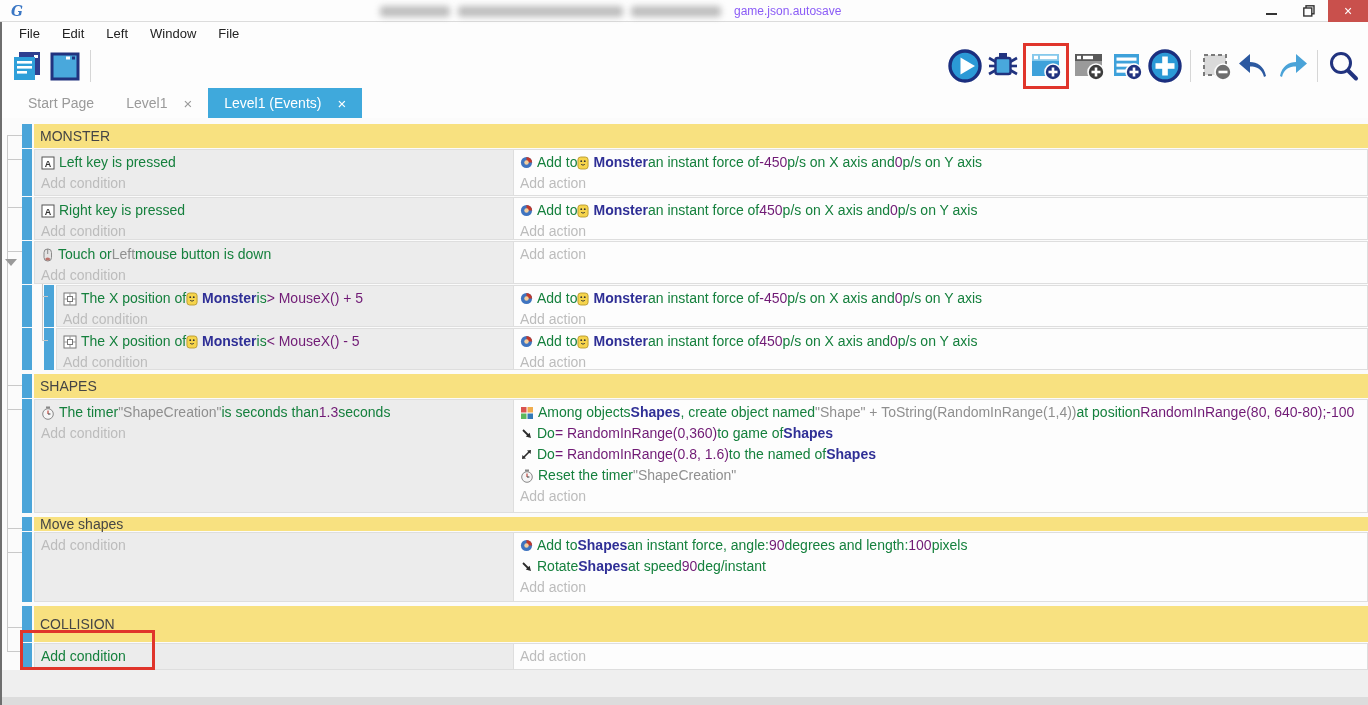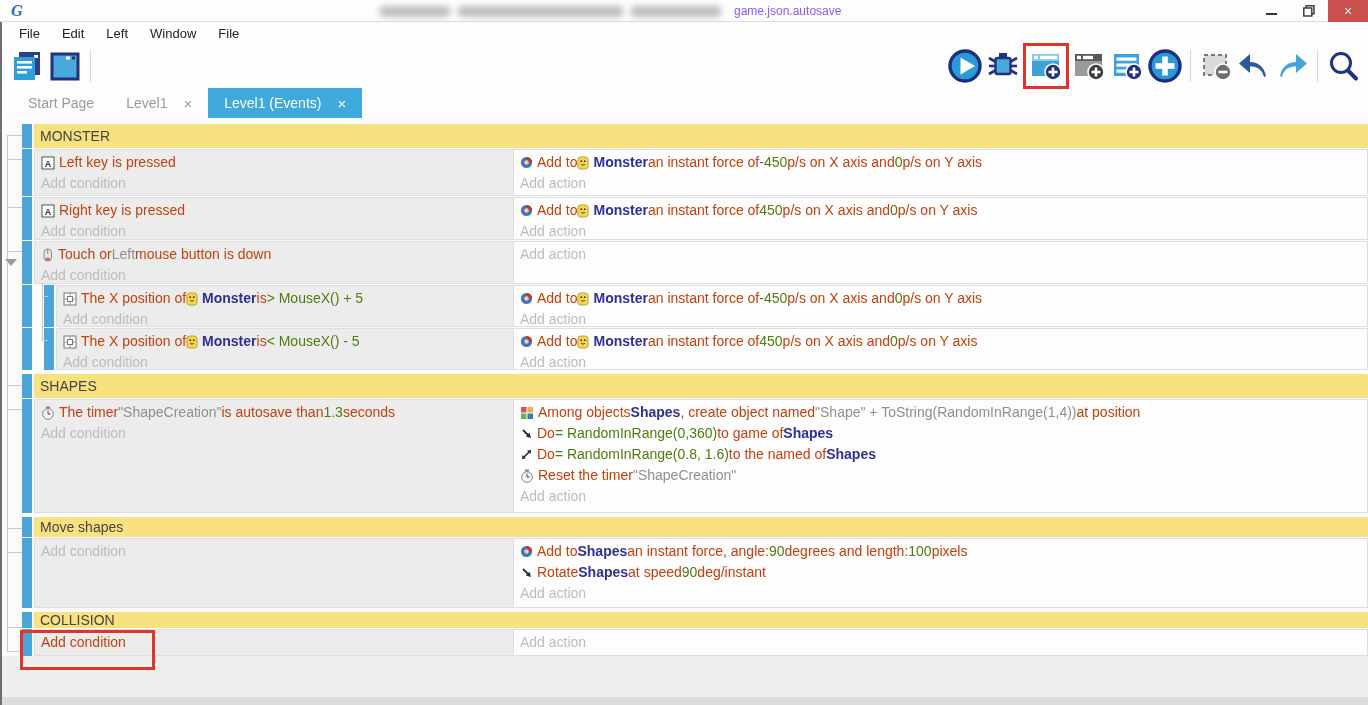--- a/index.html
+++ b/index.html
@@ -44,21 +44,21 @@
   .tree-margin { width:20px; flex:none; }
   .evt-bar { width:10px; flex:none; background:#4ba5d9; }
   .sub-gap { width:12px; flex:none; }
   .bar-gap { width:2px; flex:none; }
   .group-head { flex:1; background:#f8e180; display:flex; align-items:center; padding-left:6px; font-size:14px; color:#454545; }
   .cond-cell { width:480px; flex:none; background:#ececec; border:1px solid #dedede; padding:2px 0 0 6px; overflow:hidden; }
   .cond-cell.sub { width:458px; }
   .act-cell { flex:1; background:#fdfdfd; border:1px solid #dedede; border-left:none; padding:2px 0 0 6px; overflow:hidden; }
   .line { height:21px; line-height:21px; font-size:14px; white-space:nowrap; display:flex; align-items:center; }
   .line .ic { display:inline-flex; margin-right:4px; flex:none; }
-  .seg-d { color:#c2410c; } .seg-p { color:#8f8f8f; } .seg-g { color:#4d7c0f; }
+  .seg-d { color:#15803d; } .seg-p { color:#8f8f8f; } .seg-g { color:#701a75; }
   .seg-o { color:#2f2f96; font-weight:bold; } .seg-ph { color:#bcbcbc; }
   .filler { flex:1; background:#efefef; }
   .bottomstrip { height:8px; background:#dcdcdc; }
 
   
   .guide { position:absolute; background:#c9c9c9; }
   .tri { position:absolute; width:0; height:0; border-left:6px solid transparent; border-right:6px solid transparent; border-top:7px solid #9a9a9a; }
 
   
   .anno { position:absolute; border:3px solid #e0352b; background:transparent; }
@@ -502,21 +502,21 @@
                 <span class="ic">
                   <svg width="14" height="14" viewBox="0 0 14 14">
                     <rect x="5" y="0.5" width="4" height="2" fill="#888"></rect>
                     <circle cx="7" cy="8" r="5.3" fill="#f5f5f5" stroke="#888"></circle>
                     <line x1="7" y1="8" x2="7" y2="4.6" stroke="#c0564e" stroke-width="1.3"></line>
                     <line x1="7" y1="8" x2="9.4" y2="8" stroke="#555" stroke-width="1.2"></line>
                   </svg>
                 </span>
                 <span class="seg-d">The timer </span>
                 <span class="seg-p">"ShapeCreation"</span>
-                <span class="seg-d"> is autosave than </span>
+                <span class="seg-d"> is seconds than </span>
                 <span class="seg-g">1.3</span>
                 <span class="seg-d"> seconds</span>
               </div>
               <div class="line">
                 <span class="seg-ph">Add condition</span>
               </div>
             </div>
             <div class="act-cell">
               <div class="line">
                 <span class="ic">
@@ -525,20 +525,21 @@
                     <rect x="7.5" y="1" width="5.5" height="5.5" fill="#f0ad4e"></rect>
                     <rect x="1" y="7.5" width="5.5" height="5.5" fill="#5cb85c"></rect>
                     <rect x="7.5" y="7.5" width="5.5" height="5.5" fill="#337ab7"></rect>
                   </svg>
                 </span>
                 <span class="seg-d">Among objects </span>
                 <span class="seg-o">Shapes</span>
                 <span class="seg-d">, create object named </span>
                 <span class="seg-p">"Shape" + ToString(RandomInRange(1,4))</span>
                 <span class="seg-d"> at position </span>
+                <span class="seg-g">RandomInRange(80, 640-80);-100</span>
               </div>
               <div class="line">
                 <span class="ic">
                   <svg width="13" height="13" viewBox="0 0 13 13">
                     <line x1="3" y1="3" x2="9.5" y2="9.5" stroke="#2b2b2b" stroke-width="1.8"></line>
                     <polygon points="11,11 5.8,9.6 9.6,5.8" fill="#2b2b2b"></polygon>
                   </svg>
                 </span>
                 <span class="seg-d">Do </span>
                 <span class="seg-g">= RandomInRange(0,360)</span>
@@ -568,21 +569,21 @@
                   </svg>
                 </span>
                 <span class="seg-d">Reset the timer </span>
                 <span class="seg-p">"ShapeCreation"</span>
               </div>
               <div class="line">
                 <span class="seg-ph">Add action</span>
               </div>
             </div>
           </div>
-          <div class="row mt4" style="height: 20px;">
+          <div class="row mt4" style="height: 14px;">
             <div class="tree-margin"></div>
             <div class="evt-bar"></div>
             <div class="bar-gap"></div>
             <div class="group-head">Move shapes</div>
           </div>
           <div class="row" style="height: 70px;">
             <div class="tree-margin"></div>
             <div class="evt-bar"></div>
             <div class="bar-gap"></div>
             <div class="cond-cell">
@@ -618,21 +619,21 @@
                 <span class="seg-o">Shapes</span>
                 <span class="seg-d"> at speed </span>
                 <span class="seg-g">90</span>
                 <span class="seg-d">deg/instant</span>
               </div>
               <div class="line">
                 <span class="seg-ph">Add action</span>
               </div>
             </div>
           </div>
-          <div class="row mt4" style="height: 16px;">
+          <div class="row mt4" style="height: 36px;">
             <div class="tree-margin"></div>
             <div class="evt-bar"></div>
             <div class="bar-gap"></div>
             <div class="group-head">COLLISION</div>
           </div>
           <div class="row" style="height: 27px;">
             <div class="tree-margin"></div>
             <div class="evt-bar"></div>
             <div class="bar-gap"></div>
             <div class="cond-cell">

